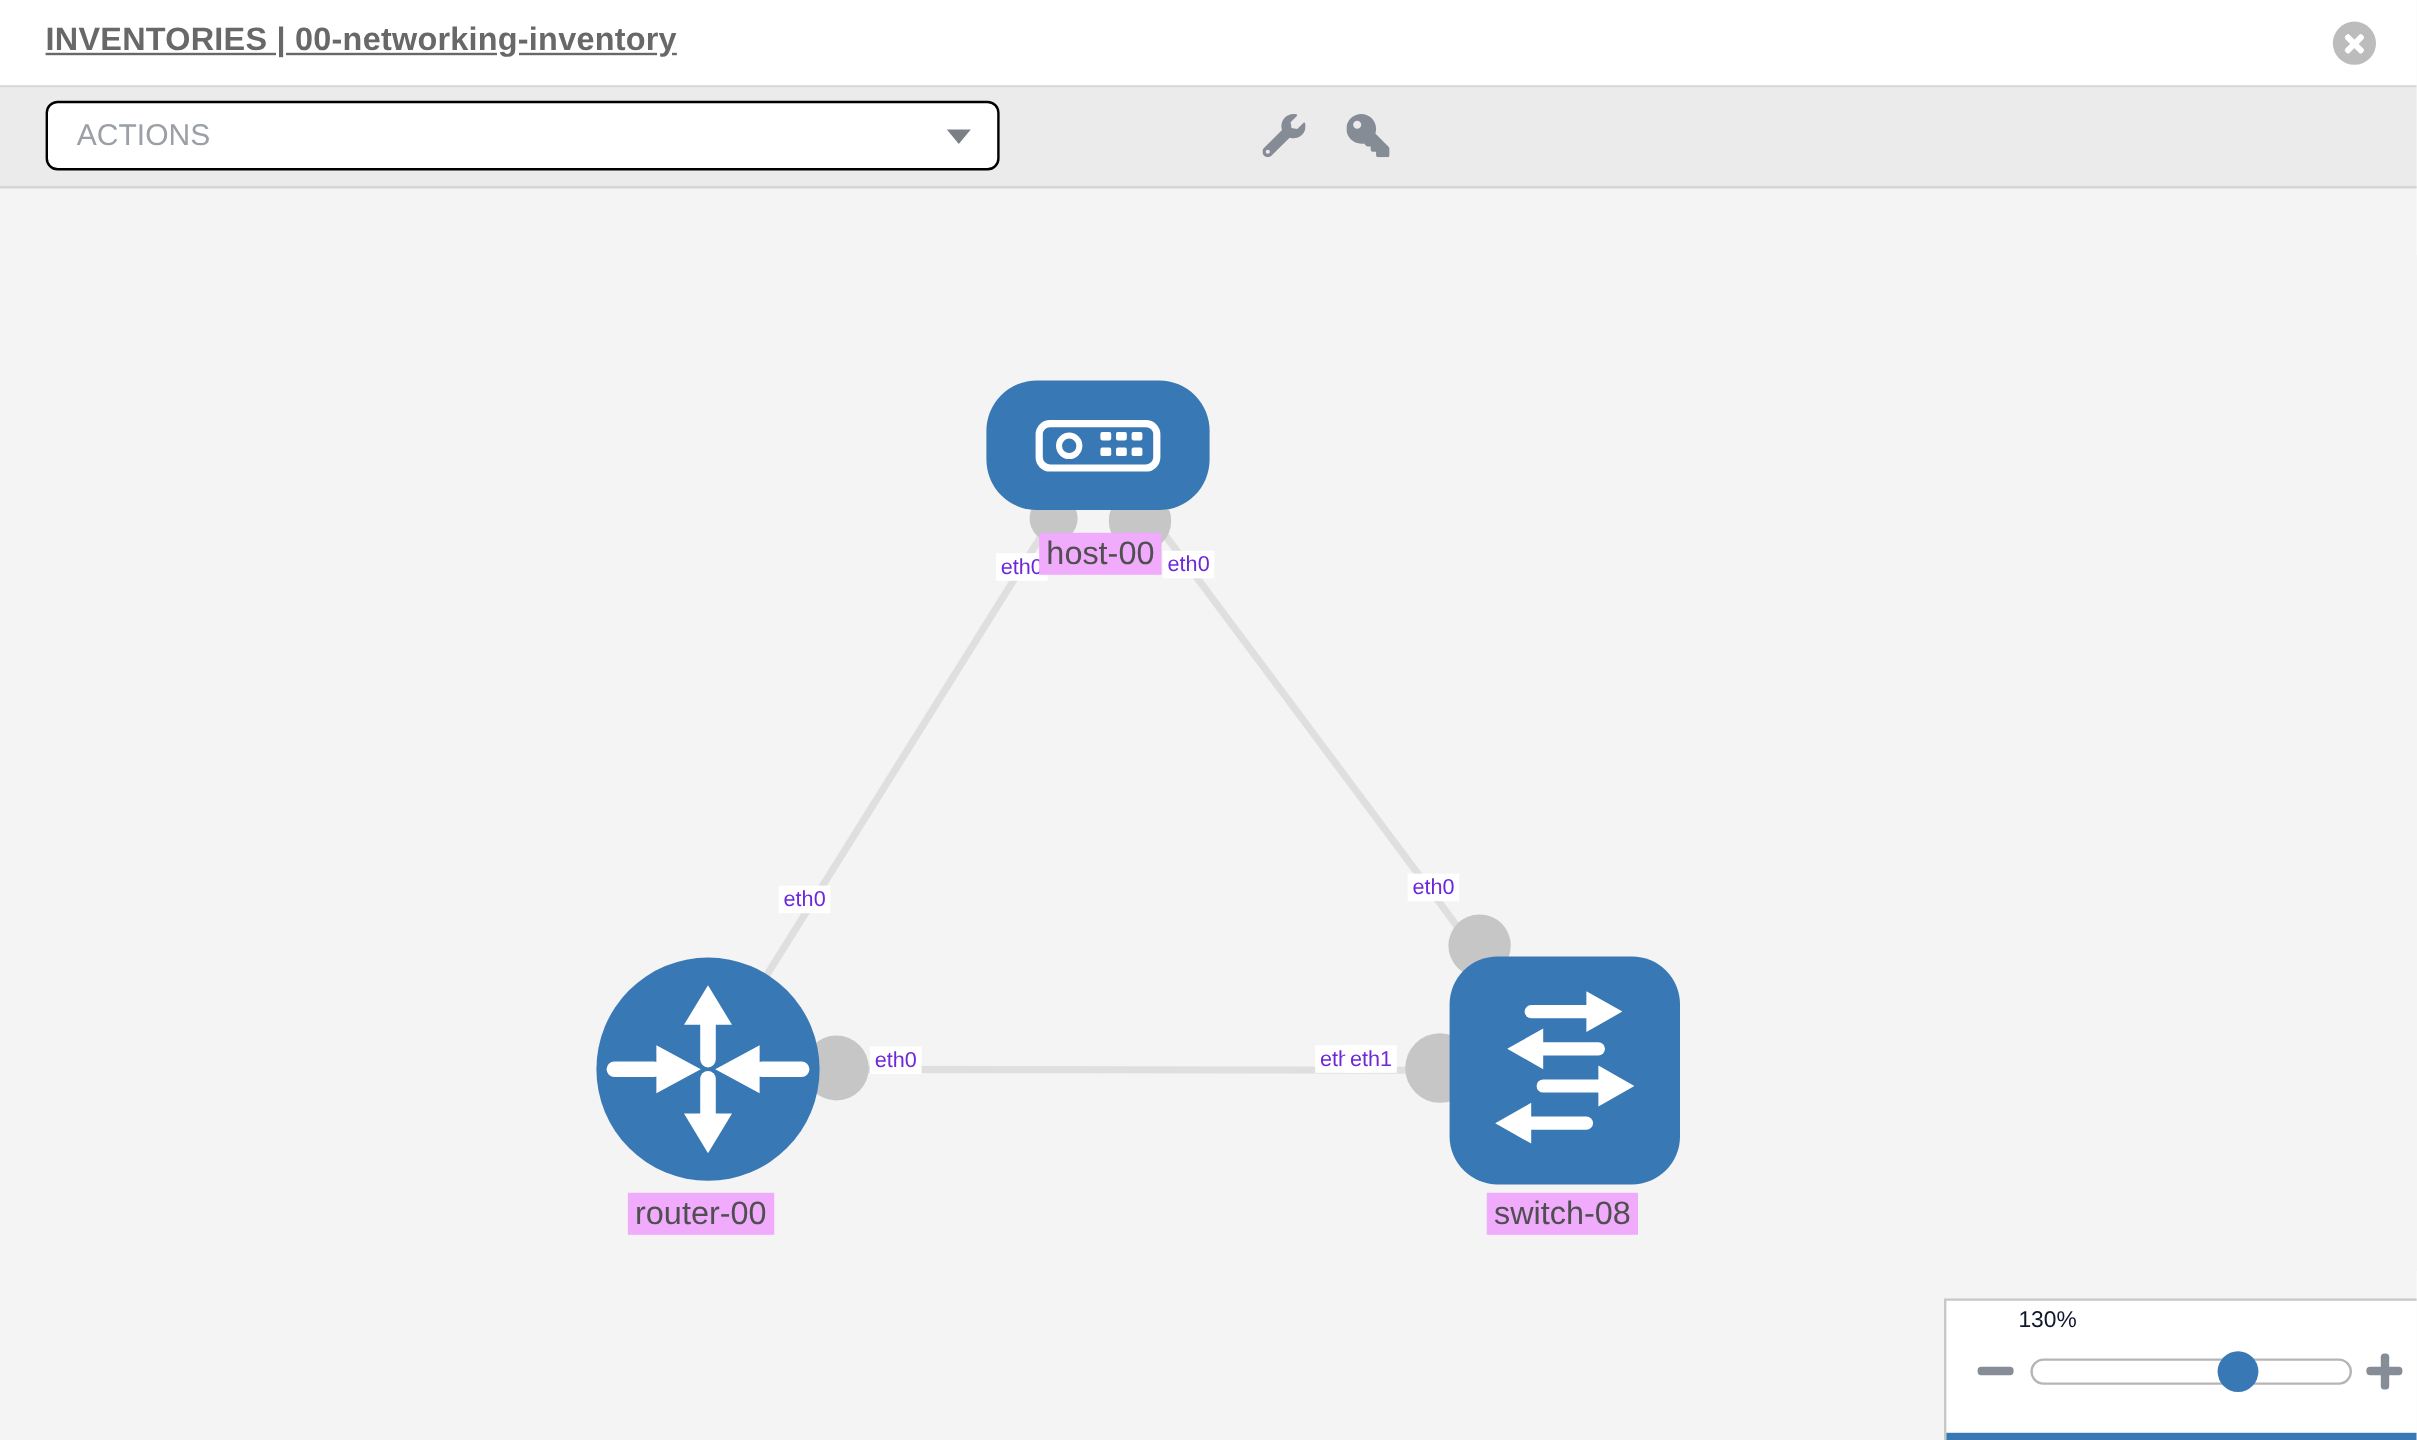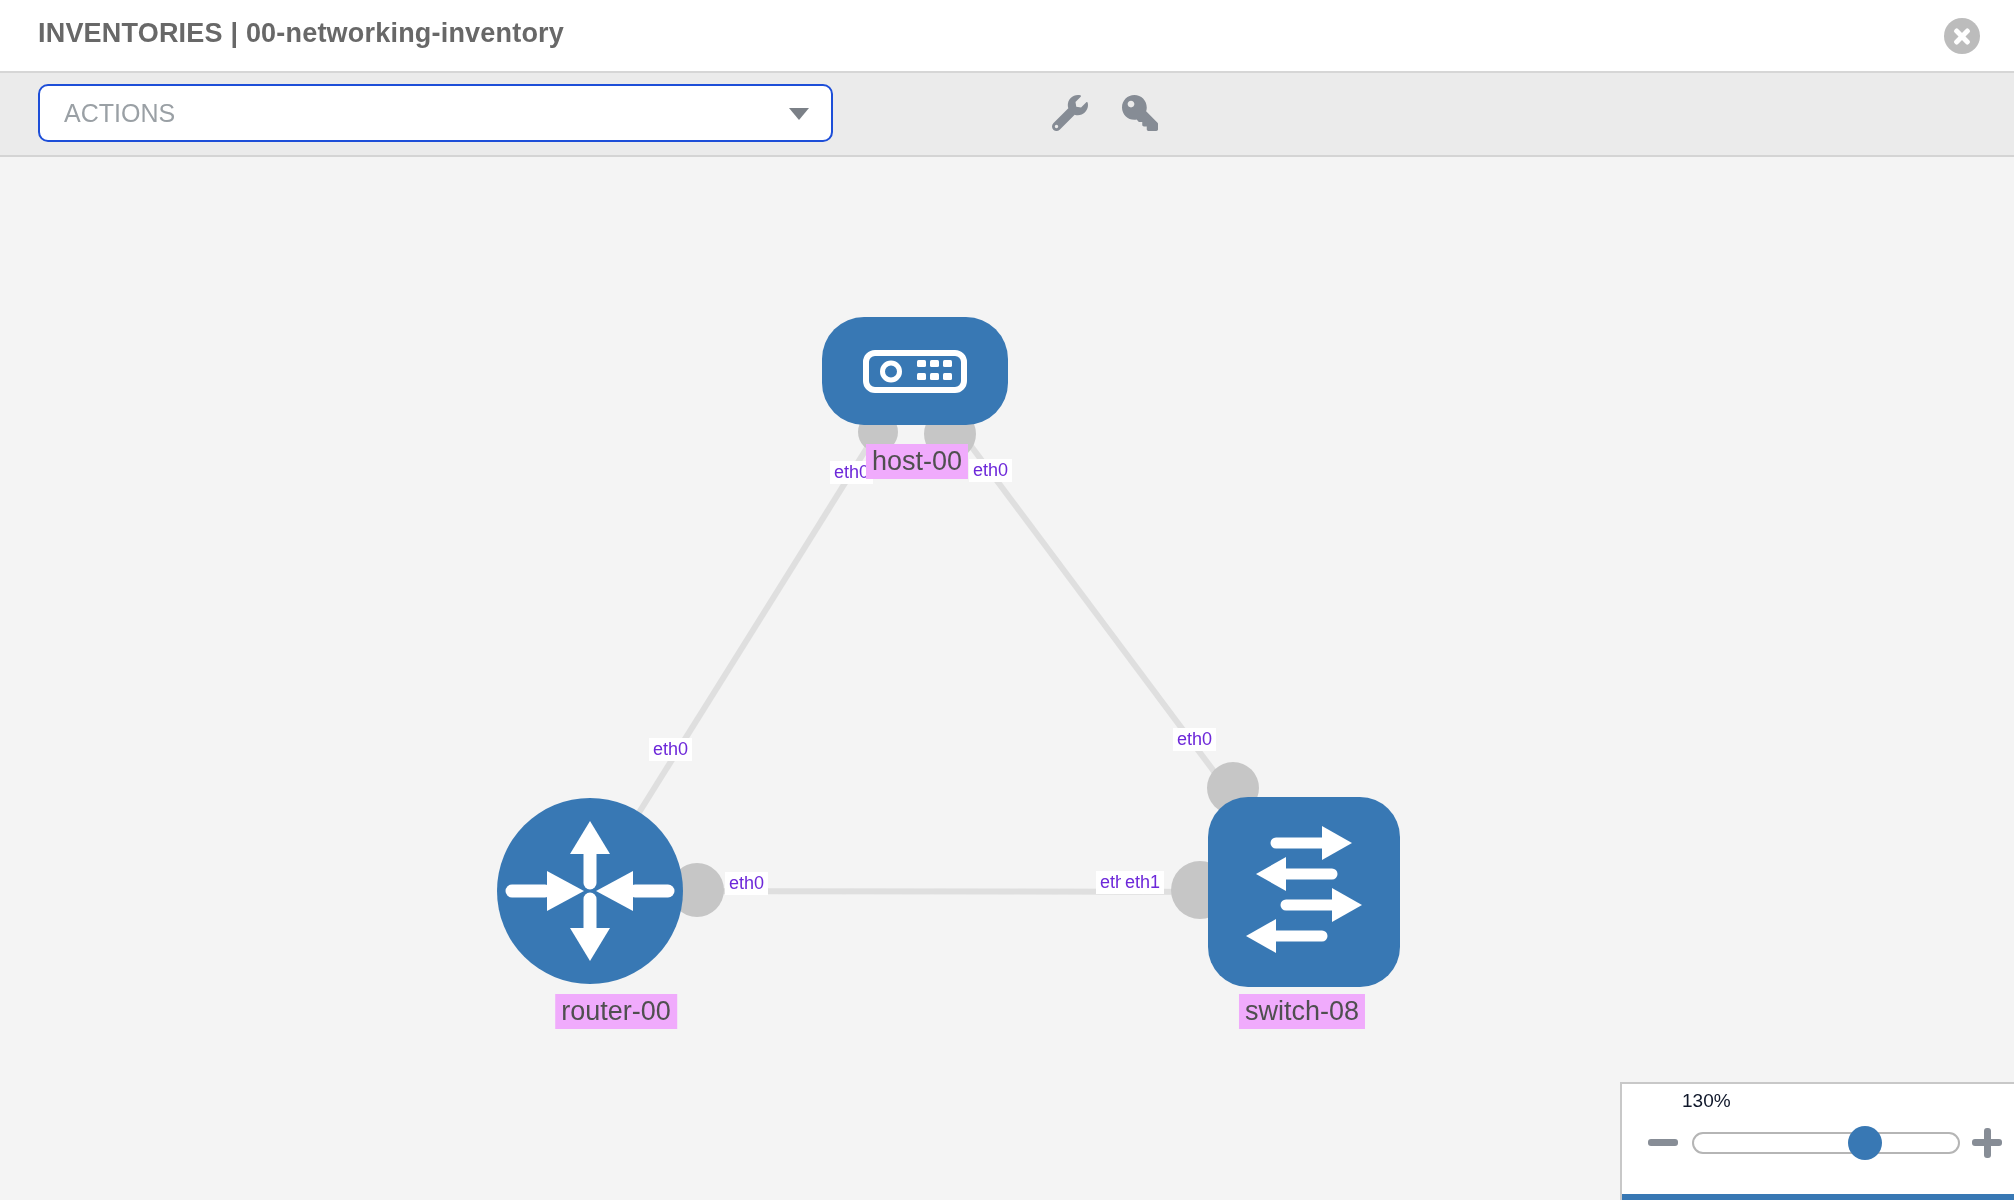--- a/index.html
+++ b/index.html
@@ -3,32 +3,32 @@
 <meta charset="utf-8">
 <style>
   html,body{margin:0;padding:0;background:#fff;}
   #app{position:relative;width:2014px;height:1200px;overflow:hidden;
        background:#f4f4f4;font-family:"Liberation Sans","DejaVu Sans",sans-serif;}
 
   
   .header{position:absolute;top:0;left:0;width:2014px;height:71px;background:#ffffff;
           border-bottom:2px solid #d6d6d6;z-index:5;}
   .page-title{position:absolute;left:38px;top:18px;font-size:27px;font-weight:bold;
-              color:#686868;letter-spacing:.2px;white-space:nowrap;}
+              color:#686868;letter-spacing:.2px;white-space:nowrap;text-decoration:underline;}
   .close-btn{position:absolute;right:34px;top:18px;width:36px;height:36px;border-radius:50%;
              background:#bcbcbc;cursor:pointer;}
   .close-btn::before,.close-btn::after{content:"";position:absolute;left:8px;top:16px;
              width:20px;height:5px;border-radius:2px;background:#ffffff;}
   .close-btn::before{transform:rotate(45deg);}
   .close-btn::after{transform:rotate(-45deg);}
 
   
   .toolbar{position:absolute;top:73px;left:0;width:2014px;height:82px;background:#ebebeb;
            border-bottom:2px solid #d4d4d4;z-index:5;}
-  .select{position:absolute;top:11px;height:58px;background:#ffffff;border:2px solid #1d4ed8;
+  .select{position:absolute;top:11px;height:58px;background:#ffffff;border:2px solid #000000;
           border-radius:10px;box-sizing:border-box;display:flex;align-items:center;
           padding:0 24px;color:#9aa0a5;font-size:25px;cursor:pointer;}
   .select .caret{position:absolute;right:22px;top:50%;margin-top:-5px;width:0;height:0;
           border-left:10px solid transparent;border-right:10px solid transparent;
           border-top:12px solid #7b8087;}
   #actions-select{left:38px;width:795px;}
   #search-select{left:1182px;width:795px;}
   .tool-icon{position:absolute;top:22px;width:36px;height:36px;cursor:pointer;}
   #wrench-icon{left:1052px;}
   #key-icon{left:1122px;}
@@ -153,21 +153,21 @@
 
   <div class="iface-label" style="left:830px;top:461px;">eth0</div>
   <div class="iface-label" style="left:969px;top:459px;">eth0</div>
   <div class="iface-label" style="left:649px;top:738px;">eth0</div>
   <div class="iface-label" style="left:1173px;top:728px;">eth0</div>
   <div class="iface-label" style="left:725px;top:872px;">eth0</div>
   <div class="iface-label" style="left:1096px;top:871px;z-index:2;">eth0</div>
   <div class="iface-label" style="left:1121px;top:871px;z-index:3;">eth1</div>
 
   <div class="node-label" style="left:917px;top:444px;">host-00</div>
-  <div class="node-label" style="left:616px;top:994px;">router-00</div>
+  <div class="node-label" style="left:584px;top:994px;">router-00</div>
   <div class="node-label" style="left:1302px;top:994px;">switch-08</div>
 
   <div class="zoom-panel">
     <div class="zoom-level">130%</div>
     <div class="zoom-minus"></div>
     <div class="zoom-track"></div>
     <div class="zoom-handle"></div>
     <div class="zoom-plus"></div>
   </div>
 

